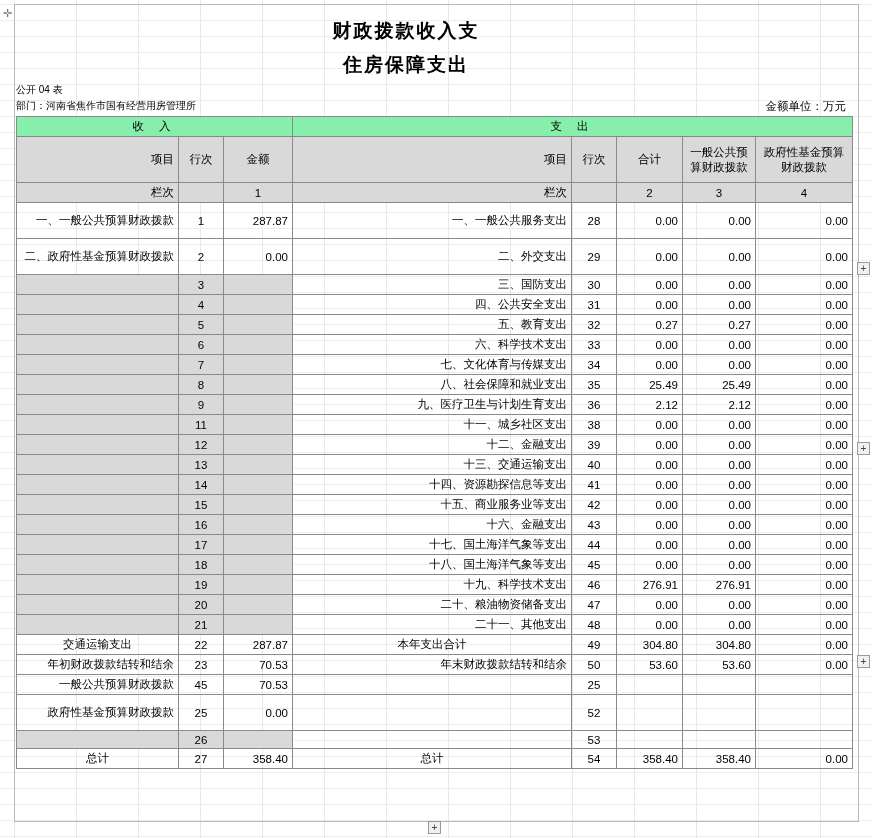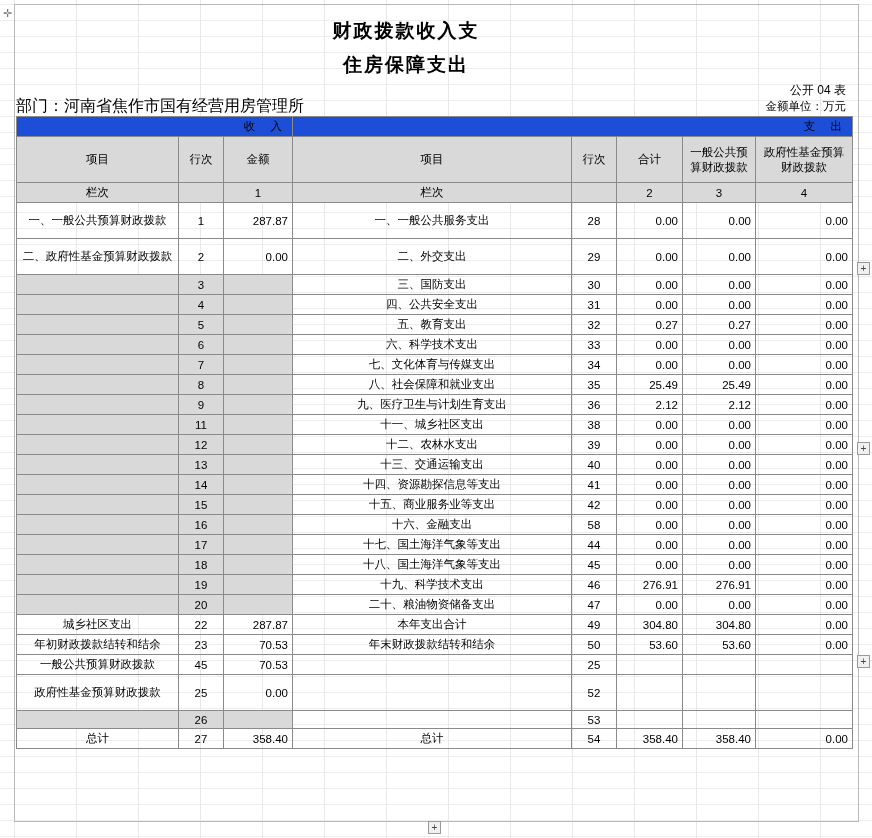--- a/index.html
+++ b/index.html
@@ -74,60 +74,60 @@
   .doc-title {
     text-align: center;
     font-size: 19px;
     font-weight: bold;
     letter-spacing: 2px;
     line-height: 34px;
     width: 430px;
     margin: 0 auto 0 175px;
   }
   .meta-right {
-    text-align: right;
-    font-size: 12px;
+    text-align: left;
+    font-size: 10px;
     line-height: 16px;
     padding-right: 6px;
   }
   .meta-row {
     display: flex;
     justify-content: space-between;
     align-items: flex-end;
     font-size: 11.5px;
     line-height: 16px;
     padding-right: 6px;
     margin-bottom: 2px;
   }
-  .meta-left { font-size: 16px; }
+  .meta-left { font-size: 10px; }
 
   table.budget {
     border-collapse: collapse;
     width: 836px;
     table-layout: fixed;
   }
   table.budget td, table.budget th {
     border: 1px solid #8a8a8a;
     font-size: 11.5px;
     padding: 2px 4px;
     vertical-align: middle;
     font-weight: normal;
     box-sizing: border-box;
     height: 18px;
   }
   .shade { background: #d9d9d9; }
   .hdr { background: #d9d9d9; text-align: center; }
   .c { text-align: center; }
   .r { text-align: right; padding-right: 6px; }
-  .l { text-align: center; }
+  .l { text-align: right; }
   .b { font-weight: bold; }
   .grouphdr {
-    text-align: right;
+    text-align: center;
     letter-spacing: 6px;
-    background: #1d4ed8;
+    background: #86efac;
     height: 17px;
   }
   .item-ind { padding-left: 8px; }
   .item-ind2 { padding-left: 14px; }
   .num { font-variant-numeric: tabular-nums; }
 </style>
 </head>
 <body>
 
 <div class="page">
@@ -283,21 +283,21 @@
             <td class="l">十一、城乡社区支出</td>
             <td class="c">38</td>
             <td class="r num">0.00</td>
             <td class="r num">0.00</td>
             <td class="r num">0.00</td>
           </tr>
           <tr>
             <td class="shade l"></td>
             <td class="shade c">12</td>
             <td class="shade r num"></td>
-            <td class="l">十二、农林水支出</td>
+            <td class="l">十二、金融支出</td>
             <td class="c">39</td>
             <td class="r num">0.00</td>
             <td class="r num">0.00</td>
             <td class="r num">0.00</td>
           </tr>
           <tr>
             <td class="shade l"></td>
             <td class="shade c">13</td>
             <td class="shade r num"></td>
             <td class="l">十三、交通运输支出</td>
@@ -324,21 +324,21 @@
             <td class="c">42</td>
             <td class="r num">0.00</td>
             <td class="r num">0.00</td>
             <td class="r num">0.00</td>
           </tr>
           <tr>
             <td class="shade l"></td>
             <td class="shade c">16</td>
             <td class="shade r num"></td>
             <td class="l">十六、金融支出</td>
-            <td class="c">58</td>
+            <td class="c">43</td>
             <td class="r num">0.00</td>
             <td class="r num">0.00</td>
             <td class="r num">0.00</td>
           </tr>
           <tr>
             <td class="shade l"></td>
             <td class="shade c">17</td>
             <td class="shade r num"></td>
             <td class="l">十七、国土海洋气象等支出</td>
             <td class="c">44</td>
@@ -370,21 +370,31 @@
             <td class="shade l"></td>
             <td class="shade c">20</td>
             <td class="shade r num"></td>
             <td class="l">二十、粮油物资储备支出</td>
             <td class="c">47</td>
             <td class="r num">0.00</td>
             <td class="r num">0.00</td>
             <td class="r num">0.00</td>
           </tr>
           <tr>
-            <td class="c b">城乡社区支出</td>
+            <td class="shade l"></td>
+            <td class="shade c">21</td>
+            <td class="shade r num"></td>
+            <td class="l">二十一、其他支出</td>
+            <td class="c">48</td>
+            <td class="r num">0.00</td>
+            <td class="r num">0.00</td>
+            <td class="r num">0.00</td>
+          </tr>
+          <tr>
+            <td class="c b">交通运输支出</td>
             <td class="c">22</td>
             <td class="r num">287.87</td>
             <td class="c b">本年支出合计</td>
             <td class="c">49</td>
             <td class="r num">304.80</td>
             <td class="r num">304.80</td>
             <td class="r num">0.00</td>
           </tr>
           <tr>
             <td class="l">年初财政拨款结转和结余</td>

